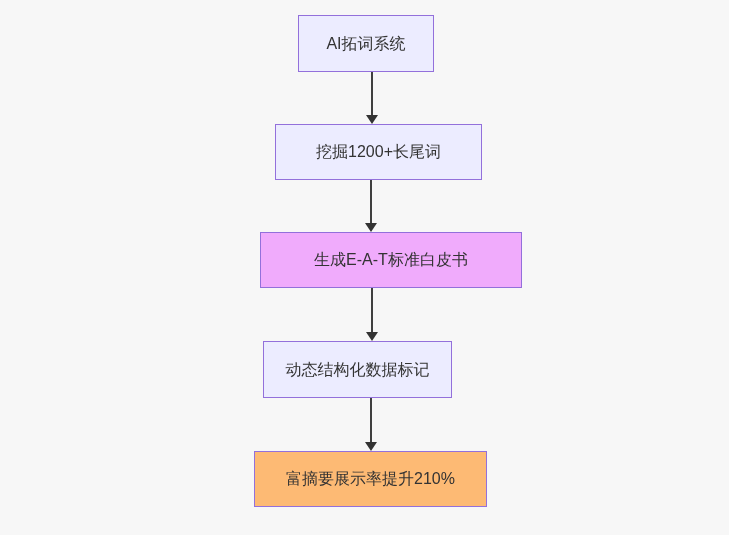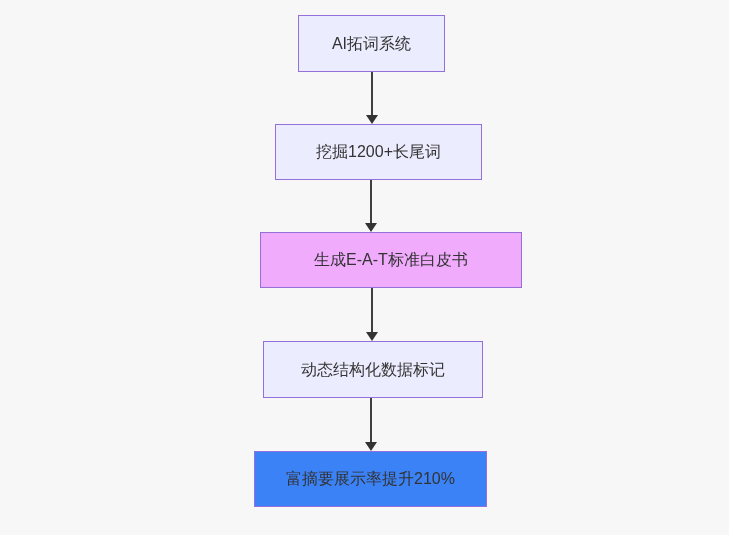--- a/index.html
+++ b/index.html
@@ -43,33 +43,33 @@
     border-left: 6px solid transparent;
     border-right: 6px solid transparent;
     border-top-style: solid;
     border-top-width: 9px;
   }
 </style>
 </head>
 <body style="background: rgb(247, 247, 247);">
 
 <div class="canvas" style="background: rgb(247, 247, 247);">
-    <div class="flow-node" style="left: 298px; top: 15px; width: 147px; height: 57px; background: rgb(236, 236, 255); border-color: rgb(147, 112, 219);">
+    <div class="flow-node" style="left: 298px; top: 15px; width: 136px; height: 57px; background: rgb(236, 236, 255); border-color: rgb(147, 112, 219);">
       <span class="flow-node-label" style="color: rgb(51, 51, 51);">AI拓词系统</span>
     </div>
     <div class="flow-node" style="left: 275px; top: 124px; width: 207px; height: 56px; background: rgb(236, 236, 255); border-color: rgb(147, 112, 219);">
       <span class="flow-node-label" style="color: rgb(51, 51, 51);">挖掘1200+长尾词</span>
     </div>
     <div class="flow-node" style="left: 260px; top: 232px; width: 262px; height: 56px; background: #f0abfc; border-color: rgb(147, 112, 219);">
       <span class="flow-node-label" style="color: rgb(51, 51, 51);">生成E-A-T标准白皮书</span>
     </div>
-    <div class="flow-node" style="left: 263px; top: 341px; width: 220px; height: 57px; background: rgb(236, 236, 255); border-color: rgb(147, 112, 219);">
+    <div class="flow-node" style="left: 263px; top: 341px; width: 189px; height: 57px; background: rgb(236, 236, 255); border-color: rgb(147, 112, 219);">
       <span class="flow-node-label" style="color: rgb(51, 51, 51);">动态结构化数据标记</span>
     </div>
-    <div class="flow-node" style="left: 254px; top: 451px; width: 233px; height: 56px; background: #3b82f6; border-color: rgb(147, 112, 219);">
+    <div class="flow-node" style="left: 254px; top: 451px; width: 233px; height: 56px; background: #fdba74; border-color: rgb(147, 112, 219);">
       <span class="flow-node-label" style="color: rgb(51, 51, 51);">富摘要展示率提升210%</span>
     </div>
     <div class="edge-line" style="left: 371px; top: 72px; height: 44px; background: rgb(63, 63, 63);"></div>
     <div class="edge-head" style="left: 366px; top: 115px; border-top-color: rgb(51, 51, 51);"></div>
     <div class="edge-line" style="left: 370px; top: 180px; height: 44px; background: rgb(63, 63, 63);"></div>
     <div class="edge-head" style="left: 365px; top: 223px; border-top-color: rgb(51, 51, 51);"></div>
     <div class="edge-line" style="left: 371px; top: 288px; height: 45px; background: rgb(63, 63, 63);"></div>
     <div class="edge-head" style="left: 366px; top: 332px; border-top-color: rgb(51, 51, 51);"></div>
     <div class="edge-line" style="left: 370px; top: 398px; height: 45px; background: rgb(63, 63, 63);"></div>
     <div class="edge-head" style="left: 365px; top: 442px; border-top-color: rgb(51, 51, 51);"></div>

